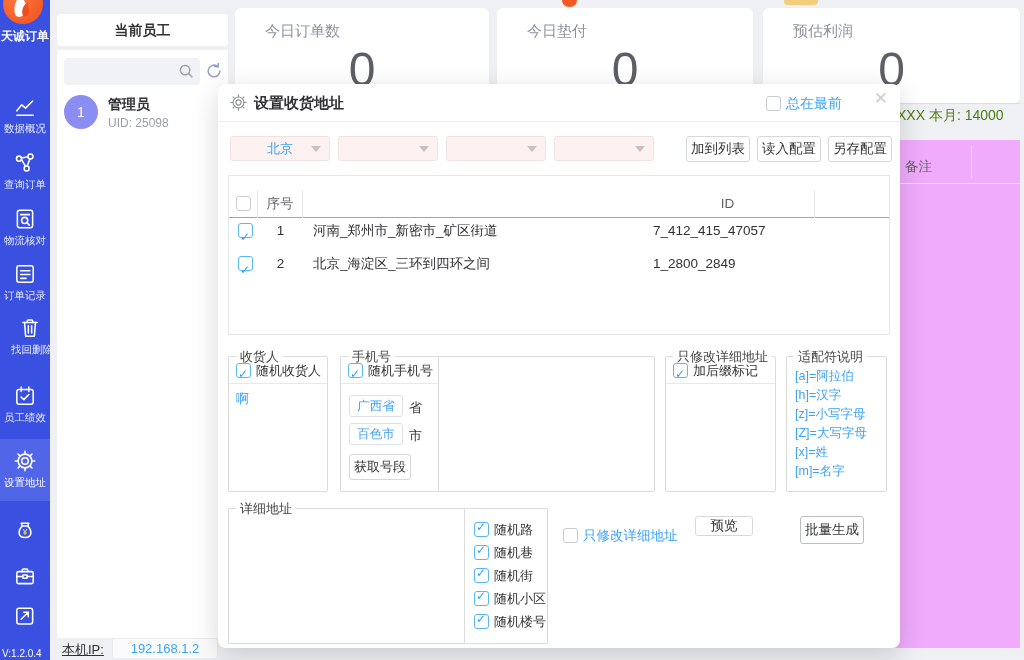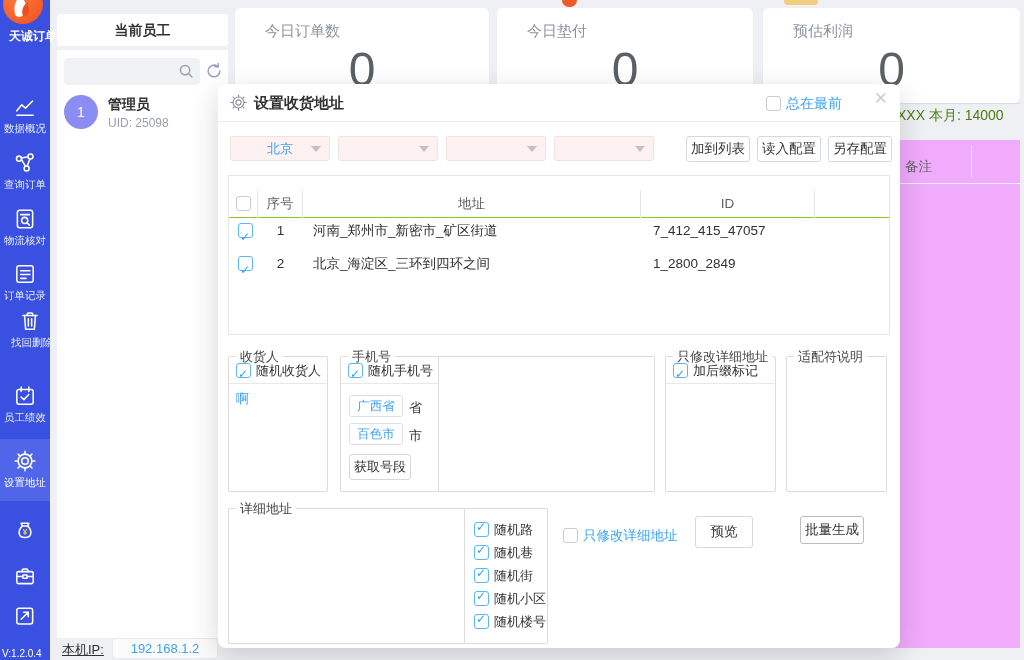--- a/index.html
+++ b/index.html
@@ -5,21 +5,21 @@
   * { margin:0; padding:0; box-sizing:border-box; }
   html,body { width:1024px; height:660px; overflow:hidden; }
   body { font-family:"Liberation Sans","DejaVu Sans",sans-serif; background:#eef0f3; position:relative; }
 
   
   .sidebar { position:absolute; left:0; top:0; width:50px; height:660px; background:#3a50e0; z-index:5; }
   .logo { position:absolute; left:3px; top:-16px; width:40px; height:40px; border-radius:50%;
           background:radial-gradient(circle at 35% 35%, #ff7a3c, #ee4e1f); overflow:hidden; }
   .logo svg { position:absolute; left:7px; top:6px; }
   .app-name { position:absolute; top:28px; left:0; width:50px; text-align:center; color:#fff;
-              font-size:12px; font-weight:bold; letter-spacing:0; white-space:nowrap;margin-left:8px; }
+              font-size:12px; font-weight:bold; letter-spacing:0; white-space:nowrap; }
   .side-item { position:absolute; left:0; width:50px; text-align:center; color:#e7ebff; cursor:pointer; }
   .side-item .ico { display:block; margin:0 auto; width:24px; height:24px; }
   .side-item .lbl { display:block; font-size:11px; margin-top:2px; white-space:nowrap; transform:scale(.95); }
   .side-item.active-bg { background:#5165e8; padding-top:10px; height:62px; }
   .version { position:absolute; left:2px; bottom:1px; color:#fff; font-size:10px; }
   svg.icn { stroke:#fff; fill:none; stroke-width:1.4; stroke-linecap:round; stroke-linejoin:round; }
 
   
   .emp-header { position:absolute; left:57px; top:14px; width:171px; height:32px; background:#fff;
                 border-radius:4px; text-align:center; line-height:32px; font-size:14px; color:#333; font-weight:bold; }
@@ -138,21 +138,21 @@
   </div>
   <div class="side-item" style="top:262px;">
     <svg class="icn ico" width="24" height="24" viewBox="0 0 22 22">
         <rect x="3.5" y="3.5" width="15" height="15" rx="2"></rect>
         <line x1="7" y1="8" x2="15.5" y2="8"></line>
         <line x1="7" y1="11.5" x2="15.5" y2="11.5"></line>
         <line x1="7" y1="15" x2="12" y2="15"></line>
       </svg>
     <span class="lbl">订单记录</span>
   </div>
-  <div class="side-item" style="top:309px;padding-left:10px;">
+  <div class="side-item" style="top:316px;padding-left:10px;">
     <svg class="icn ico" width="24" height="24" viewBox="0 0 22 22">
         <path d="M4.5 6 H17.5"></path>
         <path d="M8.5 6 V4.7 a1 1 0 0 1 1-1 h3 a1 1 0 0 1 1 1 V6"></path>
         <path d="M6 6 l1 12.5 h8 l1-12.5"></path>
         <line x1="9.5" y1="9" x2="9.5" y2="15.5"></line>
         <line x1="12.5" y1="9" x2="12.5" y2="15.5"></line>
       </svg>
     <span class="lbl">找回删除</span>
   </div>
   <div class="side-item" style="top:384px;">
@@ -257,21 +257,20 @@
   <div class="dd" style="left:228px;"><span></span><span class="arrow"></span></div>
   <div class="dd" style="left:336px;"><span></span><span class="arrow"></span></div>
   <button class="btn top-btn" style="left:468px;">加到列表</button>
   <button class="btn top-btn" style="left:539px;">读入配置</button>
   <button class="btn top-btn" style="left:610px;">另存配置</button>
 
   <div class="m-table">
     <div class="t-head">
       <div class="t-col" style="left:0;width:29px;"><span class="cb" style="margin:6px 0 0 0;"></span></div>
       <div class="t-col" style="left:29px;width:45px;">序号</div>
-      <div class="t-col" style="left:74px;width:338px;">地址</div>
       <div class="t-col" style="left:412px;width:174px;">ID</div>
       <div class="t-col" style="left:586px;width:74px;border-right:none;"></div>
     </div>
     <div class="t-row" style="top:38px;">
       <div class="t-cell" style="left:0;width:29px;text-align:center;"><span class="cb checked" style="margin:9px 0 0 4px;"></span></div>
       <div class="t-cell" style="left:29px;width:45px;text-align:center;">1</div>
       <div class="t-cell" style="left:84px;width:328px;">河南_郑州市_新密市_矿区街道</div>
       <div class="t-cell" style="left:424px;width:174px;">7_412_415_47057</div>
     </div>
     <div class="t-row" style="top:71px;">
@@ -300,29 +299,37 @@
     <div style="position:absolute;left:98px;top:0;right:0;bottom:0;"></div>
   </fieldset>
 
   <fieldset style="left:447px;top:272px;width:111px;height:136px;">
     <span class="legend">只修改详细地址</span>
     <div class="cb-row"><span class="cb checked"></span><span>加后缀标记</span></div>
   </fieldset>
 
   <fieldset style="left:568px;top:272px;width:101px;height:136px;">
     <span class="legend">适配符说明</span>
+    <div style="position:absolute;left:8px;top:10px;">
+      <div class="adapter-line">[a]=阿拉伯</div>
+      <div class="adapter-line">[h]=汉字</div>
+      <div class="adapter-line">[z]=小写字母</div>
+      <div class="adapter-line">[Z]=大写字母</div>
+      <div class="adapter-line">[x]=姓</div>
+      <div class="adapter-line">[m]=名字</div>
+    </div>
   </fieldset>
 
   <fieldset style="left:10px;top:424px;width:320px;height:136px;">
     <span class="legend">详细地址</span>
     <div style="position:absolute;left:0;top:0;width:235px;height:100%;"></div>
     <div style="position:absolute;left:235px;top:0;width:1px;height:100%;background:#dcdcdc;"></div>
     <div class="detail-cb" style="top:12px;"><span class="cb checked"></span><span>随机路</span></div>
     <div class="detail-cb" style="top:35px;"><span class="cb checked"></span><span>随机巷</span></div>
     <div class="detail-cb" style="top:58px;"><span class="cb checked"></span><span>随机街</span></div>
     <div class="detail-cb" style="top:81px;"><span class="cb checked"></span><span>随机小区</span></div>
     <div class="detail-cb" style="top:104px;"><span class="cb checked"></span><span>随机楼号</span></div>
   </fieldset>
 
   <div class="only-detail"><span class="cb"></span><span>只修改详细地址</span></div>
-  <button class="btn" style="position:absolute;left:477px;top:432px;width:58px;height:32px;">预览</button>
+  <button class="btn" style="position:absolute;left:477px;top:432px;width:58px;height:20px;">预览</button>
   <button class="btn" style="position:absolute;left:582px;top:432px;width:64px;height:28px;border-color:#b9bdc6;">批量生成</button>
 </div>
 
 </body></html>

